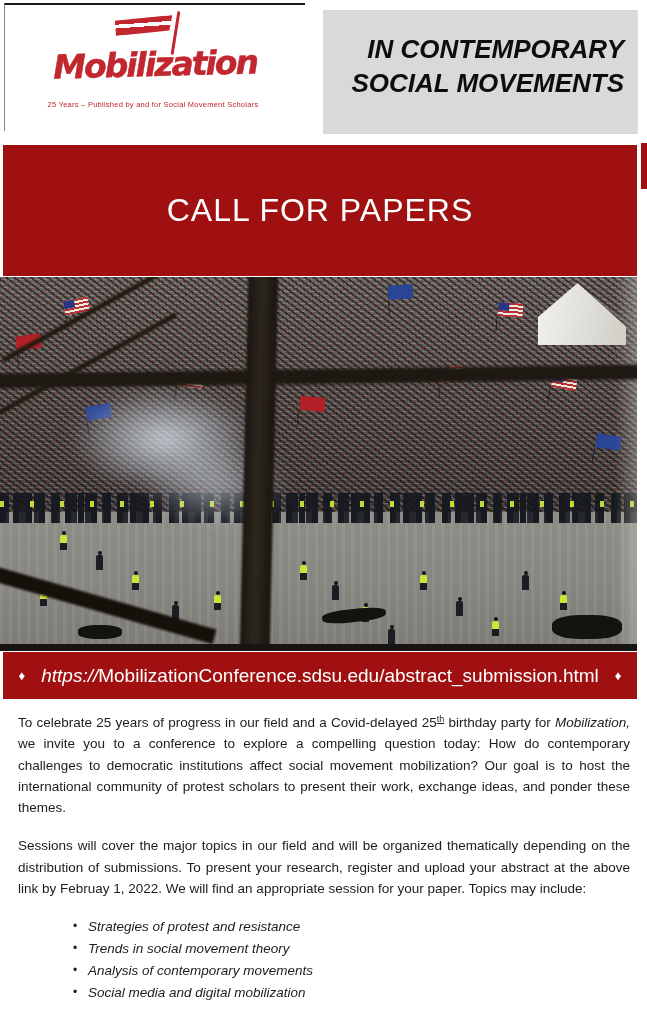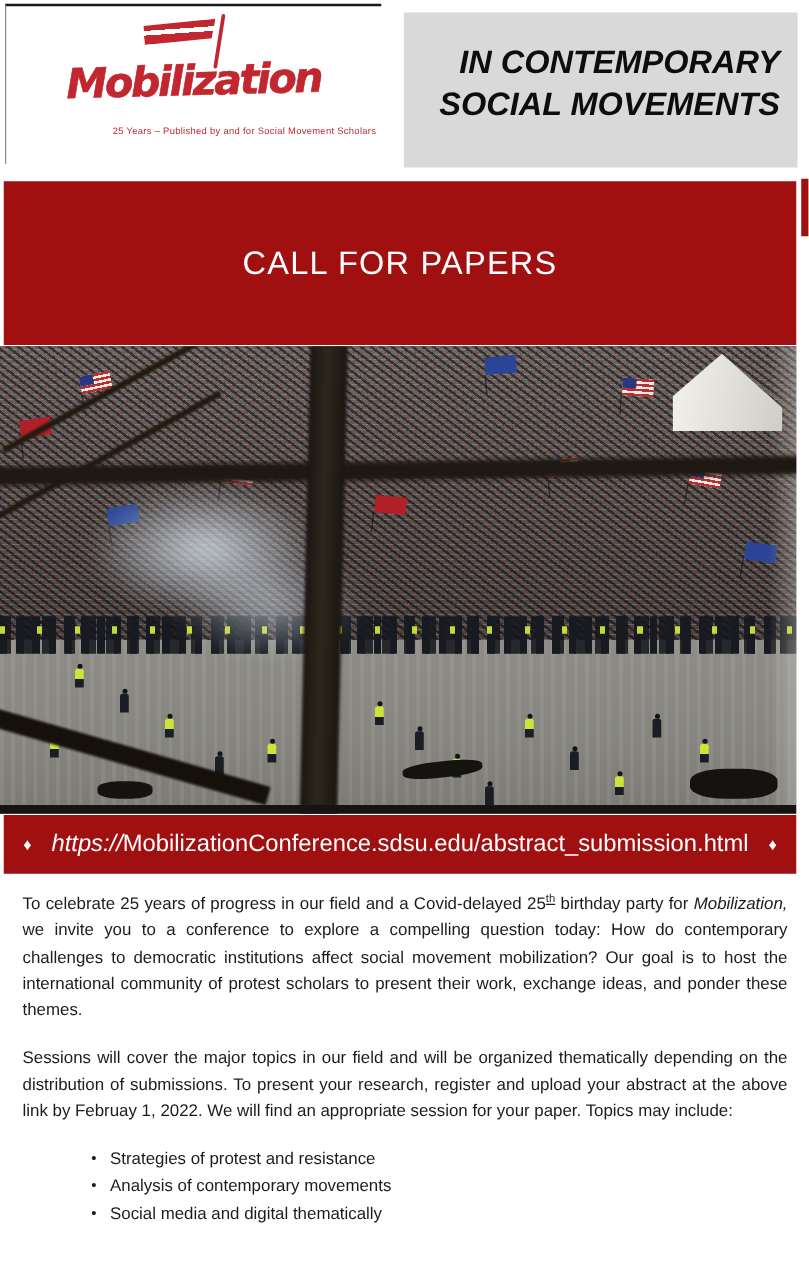--- a/index.html
+++ b/index.html
@@ -18,36 +18,36 @@
   .logo-inner{position:absolute;left:0;top:0;right:0;bottom:0;}
   .logo-pole{position:absolute;left:169px;top:6px;width:3px;height:44px;background:var(--logo-red);
     transform:rotate(9deg);border-radius:2px;}
   .logo-cloth{position:absolute;left:110px;top:12px;width:58px;height:17px;
     background:linear-gradient(180deg,var(--logo-red) 0 34%,#fff 34% 56%,var(--logo-red) 56% 100%);
     clip-path:polygon(0 10%,100% 0,93% 90%,0 100%);transform:rotate(-4deg);}
   .logo-word{position:absolute;left:0;right:0;top:40px;text-align:center;
     font-family:"DejaVu Sans",sans-serif;font-weight:bold;font-style:italic;
     font-size:33px;letter-spacing:-2px;color:var(--logo-red);transform:rotate(-1.5deg);
     -webkit-text-stroke:0.5px var(--logo-red);}
-  .logo-tagline{position:absolute;left:0;right:4px;top:95px;text-align:right;
+  .logo-tagline{position:absolute;left:0;right:4px;top:95px;text-align:center;
     font-size:7.5px;letter-spacing:.25px;color:var(--logo-red);}
 
   .title-box{position:absolute;left:323px;top:10px;width:315px;height:124px;
     background:var(--header-gray);text-align:right;padding:22px 14px 0 0;}
   .title-box .tline{font-weight:bold;font-style:italic;font-size:26px;line-height:34px;color:#0d0d0d;}
 
   .red-tab{position:absolute;left:641px;top:143px;width:6px;height:46px;background:var(--banner-red);}
 
   
   .banner{position:absolute;left:3px;top:145px;width:634px;height:131px;background:var(--banner-red);
     color:#fff;display:flex;flex-direction:column;justify-content:center;align-items:center;gap:6px;}
   .banner .l1{font-style:italic;font-size:23px;}
   .banner .l2{font-size:22px;}
   .banner .l2 em{font-style:italic;}
-  .banner .l3{font-size:26px;letter-spacing:1px;}
+  .banner .l3{font-size:32px;letter-spacing:1px;}
   .dia{font-size:15px;vertical-align:2px;margin:0 9px;font-style:normal;}
 
   
   .photo{position:absolute;left:0;top:277px;width:637px;height:374px;overflow:hidden;background:var(--photo-crowd);
     box-shadow:inset 0 0 55px rgba(0,0,0,.35);}
   .crowd{position:absolute;left:0;top:0;width:100%;height:235px;
     background-image:
       repeating-linear-gradient(37deg,rgba(0,0,0,.5) 0 2px,rgba(0,0,0,0) 2px 5px),
       repeating-linear-gradient(-29deg,rgba(158,42,42,.45) 0 1px,rgba(0,0,0,0) 1px 6px),
       repeating-linear-gradient(83deg,rgba(62,84,138,.4) 0 1px,rgba(0,0,0,0) 1px 7px),
@@ -98,21 +98,21 @@
     color:#fff;display:flex;justify-content:center;align-items:center;font-size:19px;}
   .url-banner .dia{font-size:13px;margin:0 16px;}
   .url-banner em{font-style:italic;}
 
   
   .content{position:absolute;left:18px;top:712px;width:612px;font-size:13.5px;line-height:21.3px;
     text-align:justify;color:var(--text-dark);}
   .content p{margin:0 0 17px 0;}
   .content sup{font-size:9px;line-height:0;vertical-align:super;text-decoration:underline;}
   .content em{font-style:italic;}
-  .topics{display:flex;margin:0 0 15px 0;font-size:13.5px;line-height:21.8px;}
+  .topics{display:flex;margin:0 0 15px 0;font-style:italic;font-size:13.5px;line-height:21.8px;}
   .topics ul{list-style:none;}
   .topics ul.left{margin-left:55px;width:262px;}
   .topics ul.right{margin-left:20px;flex:1;}
   .topics li{position:relative;padding-left:15px;}
   .topics li::before{content:"\2022";position:absolute;left:0;top:0;font-style:normal;font-size:12px;}
 </style>
 </head>
 <body>
 
 <div class="page">
@@ -216,20 +216,21 @@
   </div>
 
   <div class="content">
     <p><span>To celebrate 25 years of progress in our field and a Covid-delayed 25</span><sup>th</sup><span> birthday party for </span><em>Mobilization,</em><span> we invite you to a conference to explore a compelling question today: How do contemporary challenges to democratic institutions affect social movement mobilization? Our goal is to host the international community of protest scholars to present their work, exchange ideas, and ponder these themes.</span></p>
 
     <p>Sessions will cover the major topics in our field and will be organized thematically depending on the distribution of submissions. To present your research, register and upload your abstract at the above link by Februay 1, 2022. We will find an appropriate session for your paper. Topics may include:</p>
 
     <div class="topics">
       <ul class="left">
         <li>Strategies of protest and resistance</li>
+        <li>Trends in social movement theory</li>
         <li>Analysis of contemporary movements</li>
-        <li>Social media and digital thematically</li>
+        <li>Social media and digital mobilization</li>
       </ul>
     </div>
 
   </div>
 
 </div>
 
 </body></html>

